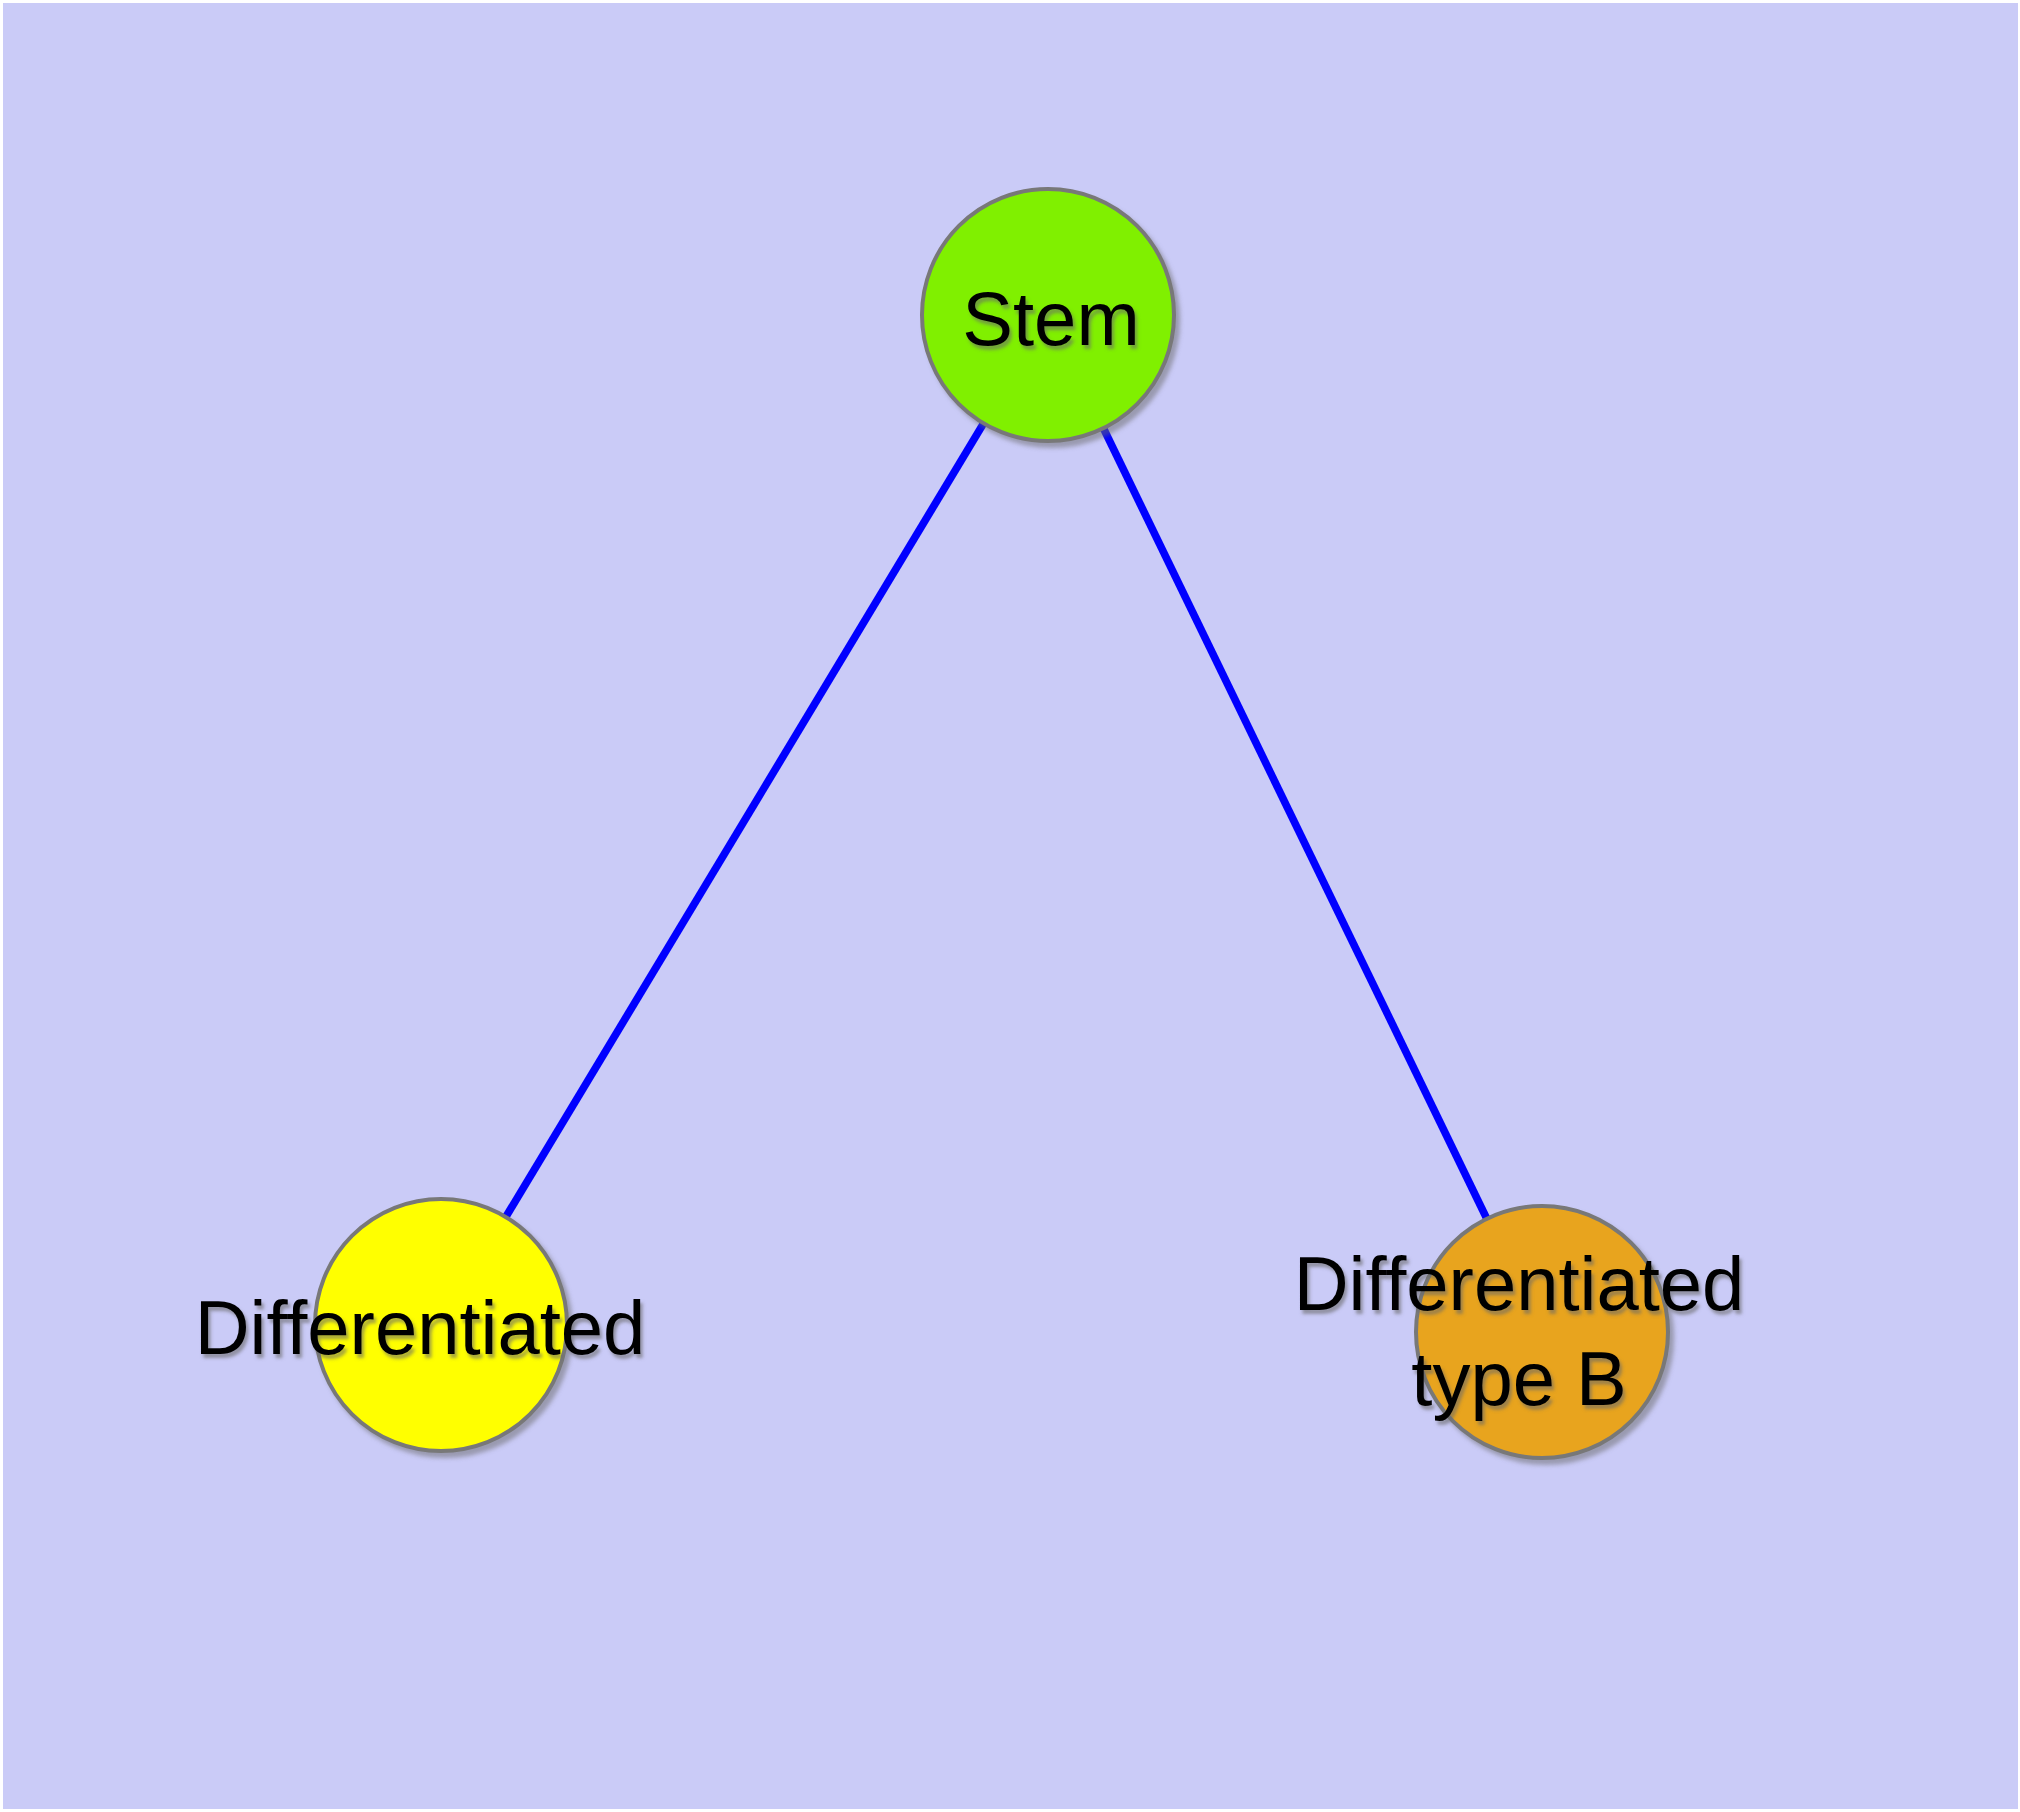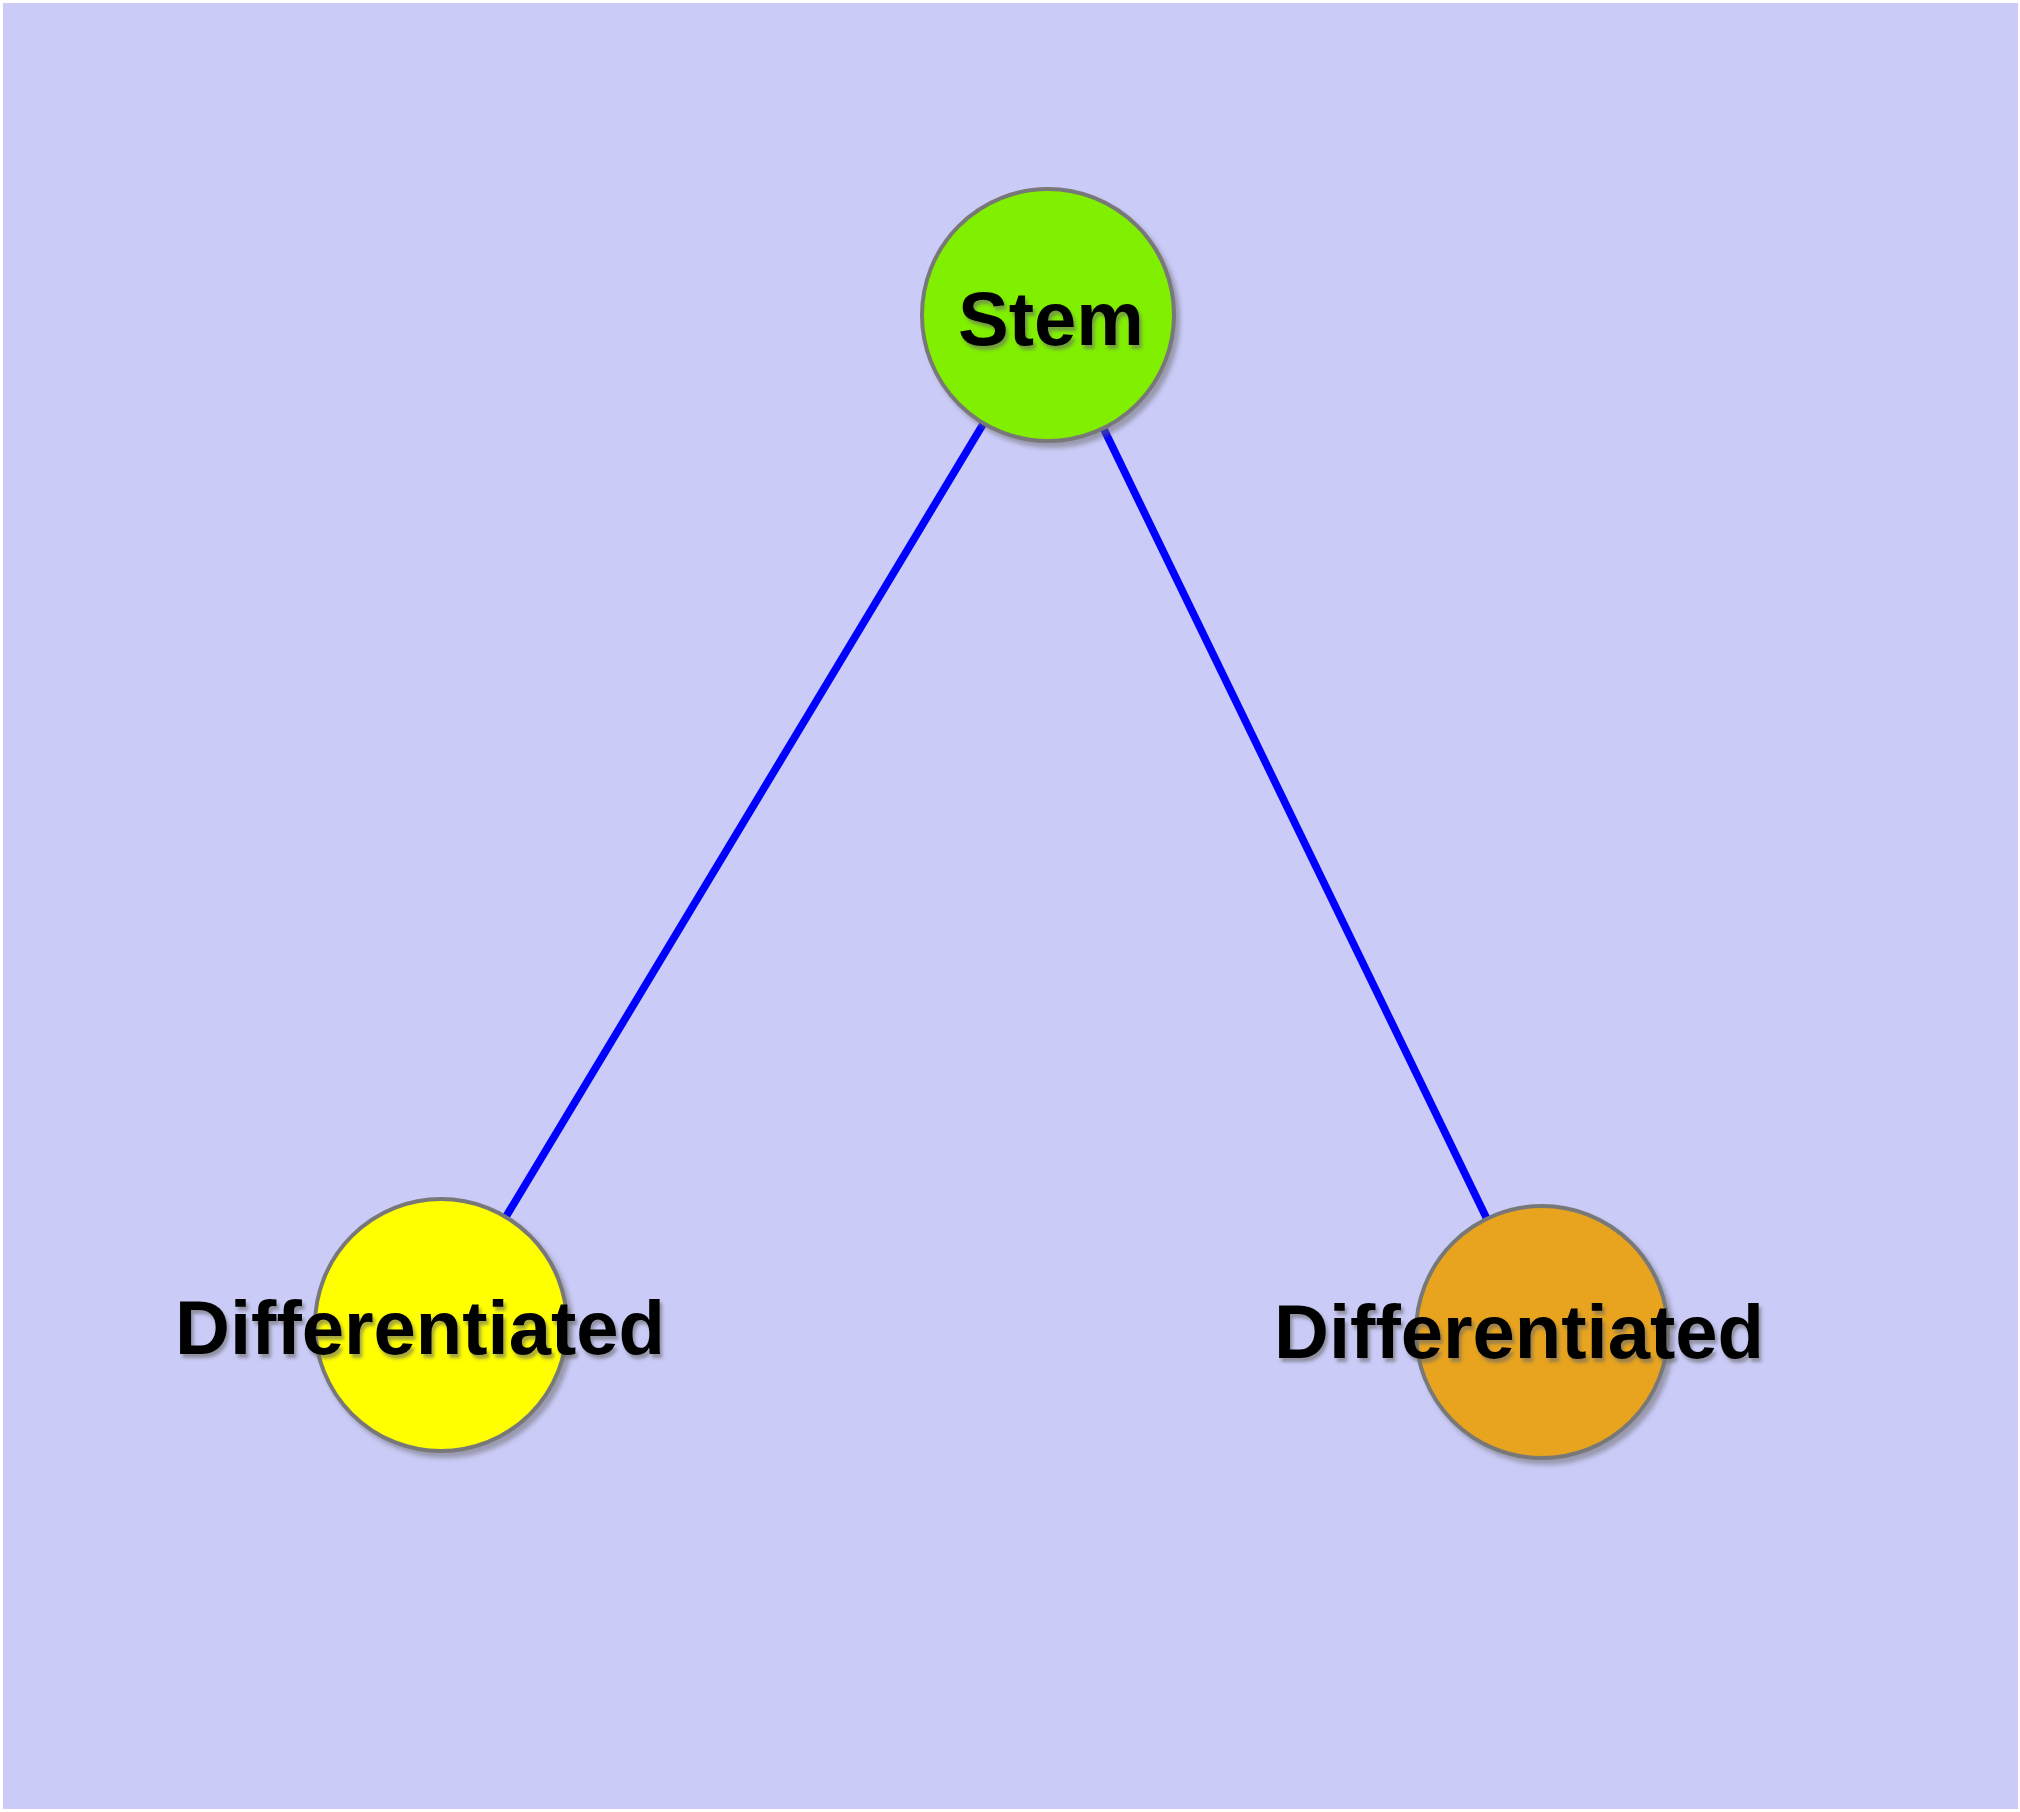--- a/index.html
+++ b/index.html
@@ -39,21 +39,21 @@
     box-shadow: 4.2px 5.1px 4.2px rgba(105, 105, 105, 0.5);
   }
   .node-stem { left: 1048px; top: 315px; }
   .node-a    { left: 441px;  top: 1325px; }
   .node-b    { left: 1542px; top: 1332px; }
 
   .node-label {
     position: absolute;
     transform: translate(-50%, -50%);
     text-align: center;
-    font-weight: bold;
+    font-weight: normal;
     font-size: 76px;
     line-height: 95px;
     color: #000000;
     white-space: nowrap;
     text-shadow: 2.5px 4.2px 3.4px rgba(105, 105, 105, 0.6);
     letter-spacing: 0px;
   }
   .label-stem { left: 1051px; top: 318px; }
   .label-a    { left: 420px;  top: 1327px; }
   .label-b    { left: 1519px; top: 1331px; }
@@ -78,15 +78,16 @@
   <div class="node-label label-stem">
     <div>Stem</div>
   </div>
 
   <div class="node-label label-a">
     <div>Differentiated</div>
   </div>
 
   <div class="node-label label-b">
     <div>Differentiated</div>
+    <div>type B</div>
   </div>
 </div>
 
 
 </body></html>

